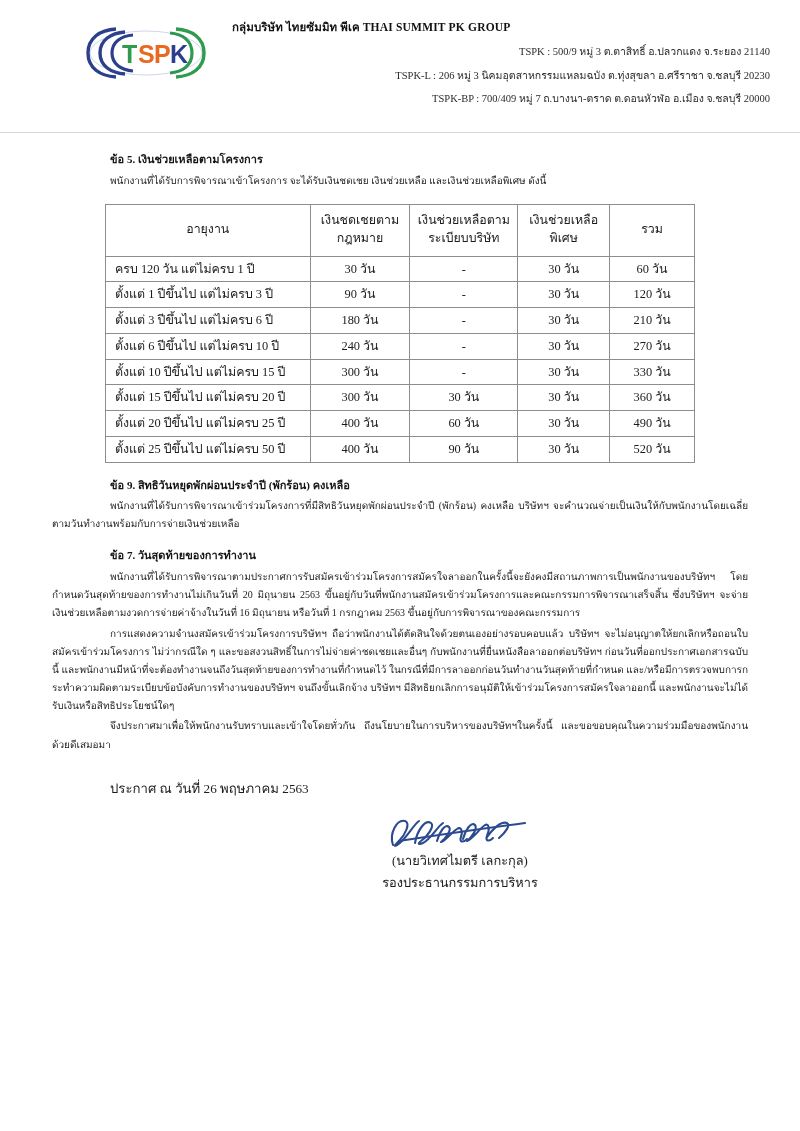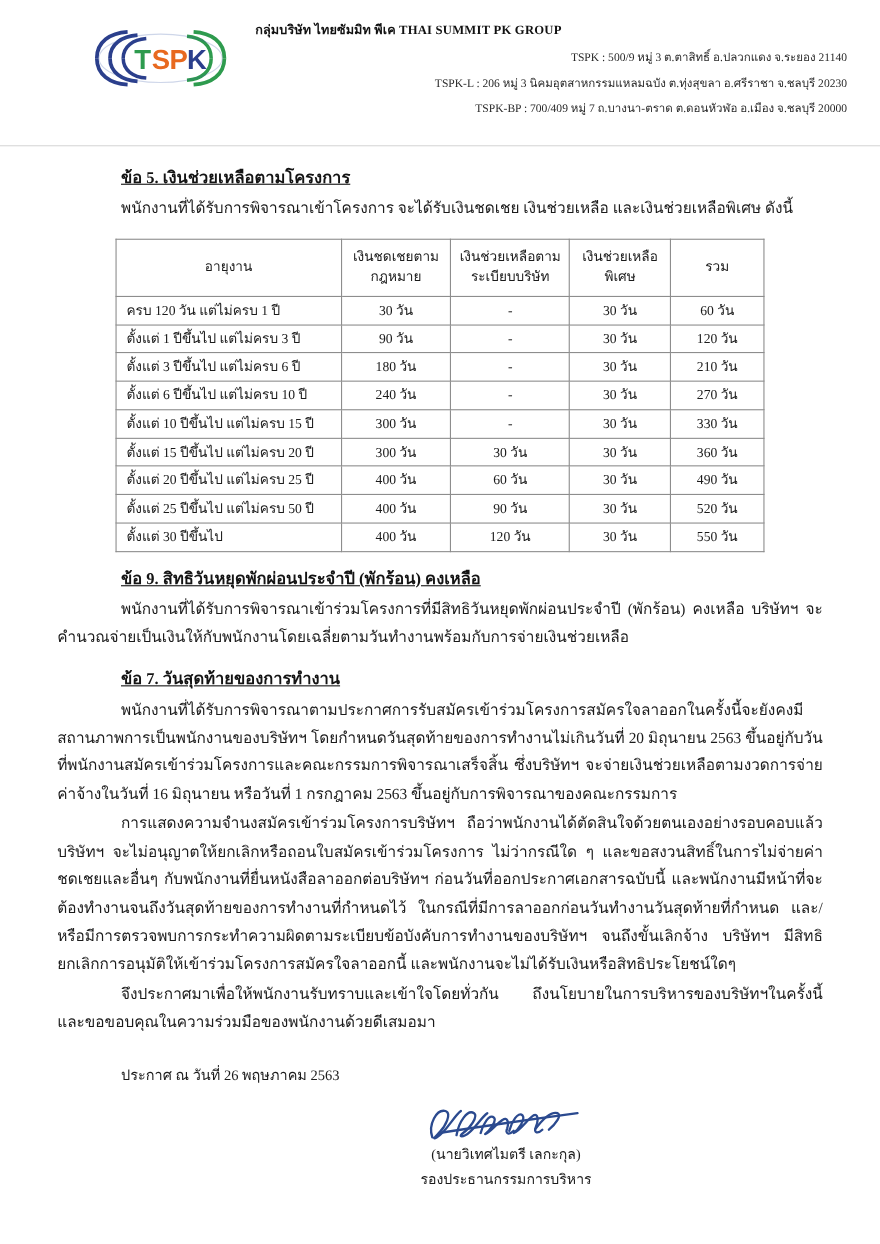--- a/index.html
+++ b/index.html
@@ -69,31 +69,30 @@
     border-top: 1px solid #d8d8d8;
     margin: 0;
   }
 
   
   .doc-body {
     padding: 8px 52px 0 52px;
   }
 
   .section-heading {
-    font-size: 15px;
+    font-size: 11px;
     font-weight: bold;
     color: #141414;
     margin: 14px 0 4px 58px;
     line-height: 1.5;
-    text-decoration: underline;
   }
   .section-heading.first { margin-top: 10px; }
 
   .para {
-    font-size: 14px;
+    font-size: 10px;
     line-height: 1.82;
     color: #1b1b1b;
     text-align: justify;
     text-justify: inter-word;
     margin: 0 0 2px 0;
     text-indent: 58px;
   }
 
   
   .table-wrap {
@@ -311,27 +310,20 @@
             <td class="num">30 วัน</td>
             <td class="num">490 วัน</td>
           </tr>
           <tr>
             <td class="age">ตั้งแต่ 25 ปีขึ้นไป แต่ไม่ครบ 50 ปี</td>
             <td class="num">400 วัน</td>
             <td class="num">90 วัน</td>
             <td class="num">30 วัน</td>
             <td class="num">520 วัน</td>
           </tr>
-          <tr>
-            <td class="age">ตั้งแต่ 30 ปีขึ้นไป</td>
-            <td class="num">400 วัน</td>
-            <td class="num">120 วัน</td>
-            <td class="num">30 วัน</td>
-            <td class="num">550 วัน</td>
-          </tr>
         </tbody>
       </table>
     </div>
 
     <div class="section-heading">ข้อ 9. สิทธิวันหยุดพักผ่อนประจำปี (พักร้อน) คงเหลือ</div>
     <p class="para">พนักงานที่ได้รับการพิจารณาเข้าร่วมโครงการที่มีสิทธิวันหยุดพักผ่อนประจำปี (พักร้อน) คงเหลือ บริษัทฯ จะคำนวณจ่ายเป็นเงินให้กับพนักงานโดยเฉลี่ยตามวันทำงานพร้อมกับการจ่ายเงินช่วยเหลือ</p>
 
     <div class="section-heading">ข้อ 7. วันสุดท้ายของการทำงาน</div>
     <p class="para">พนักงานที่ได้รับการพิจารณาตามประกาศการรับสมัครเข้าร่วมโครงการสมัครใจลาออกในครั้งนี้จะยังคงมีสถานภาพการเป็นพนักงานของบริษัทฯ โดยกำหนดวันสุดท้ายของการทำงานไม่เกินวันที่ 20 มิถุนายน 2563 ขึ้นอยู่กับวันที่พนักงานสมัครเข้าร่วมโครงการและคณะกรรมการพิจารณาเสร็จสิ้น ซึ่งบริษัทฯ จะจ่ายเงินช่วยเหลือตามงวดการจ่ายค่าจ้างในวันที่ 16 มิถุนายน หรือวันที่ 1 กรกฎาคม 2563 ขึ้นอยู่กับการพิจารณาของคณะกรรมการ</p>
     <p class="para">การแสดงความจำนงสมัครเข้าร่วมโครงการบริษัทฯ ถือว่าพนักงานได้ตัดสินใจด้วยตนเองอย่างรอบคอบแล้ว บริษัทฯ จะไม่อนุญาตให้ยกเลิกหรือถอนใบสมัครเข้าร่วมโครงการ ไม่ว่ากรณีใด ๆ และขอสงวนสิทธิ์ในการไม่จ่ายค่าชดเชยและอื่นๆ กับพนักงานที่ยื่นหนังสือลาออกต่อบริษัทฯ ก่อนวันที่ออกประกาศเอกสารฉบับนี้ และพนักงานมีหน้าที่จะต้องทำงานจนถึงวันสุดท้ายของการทำงานที่กำหนดไว้ ในกรณีที่มีการลาออกก่อนวันทำงานวันสุดท้ายที่กำหนด และ/หรือมีการตรวจพบการกระทำความผิดตามระเบียบข้อบังคับการทำงานของบริษัทฯ จนถึงขั้นเลิกจ้าง บริษัทฯ มีสิทธิยกเลิกการอนุมัติให้เข้าร่วมโครงการสมัครใจลาออกนี้ และพนักงานจะไม่ได้รับเงินหรือสิทธิประโยชน์ใดๆ</p>

